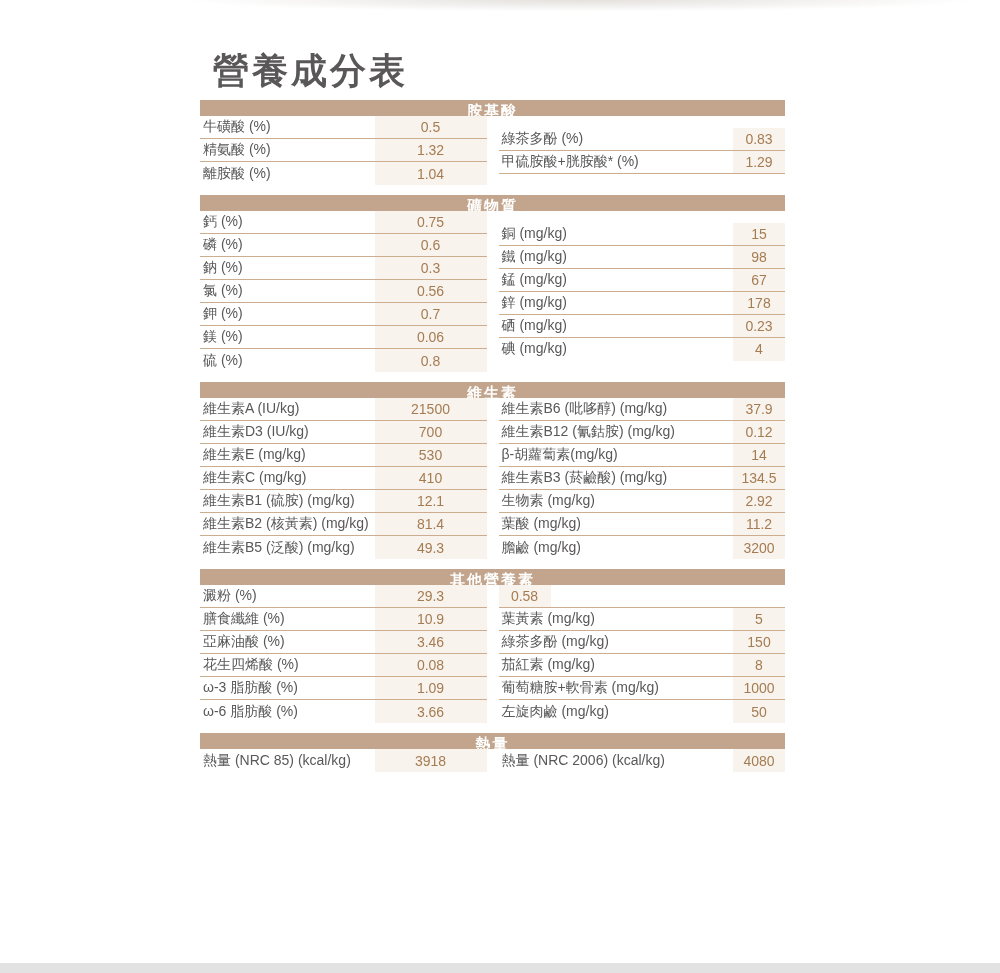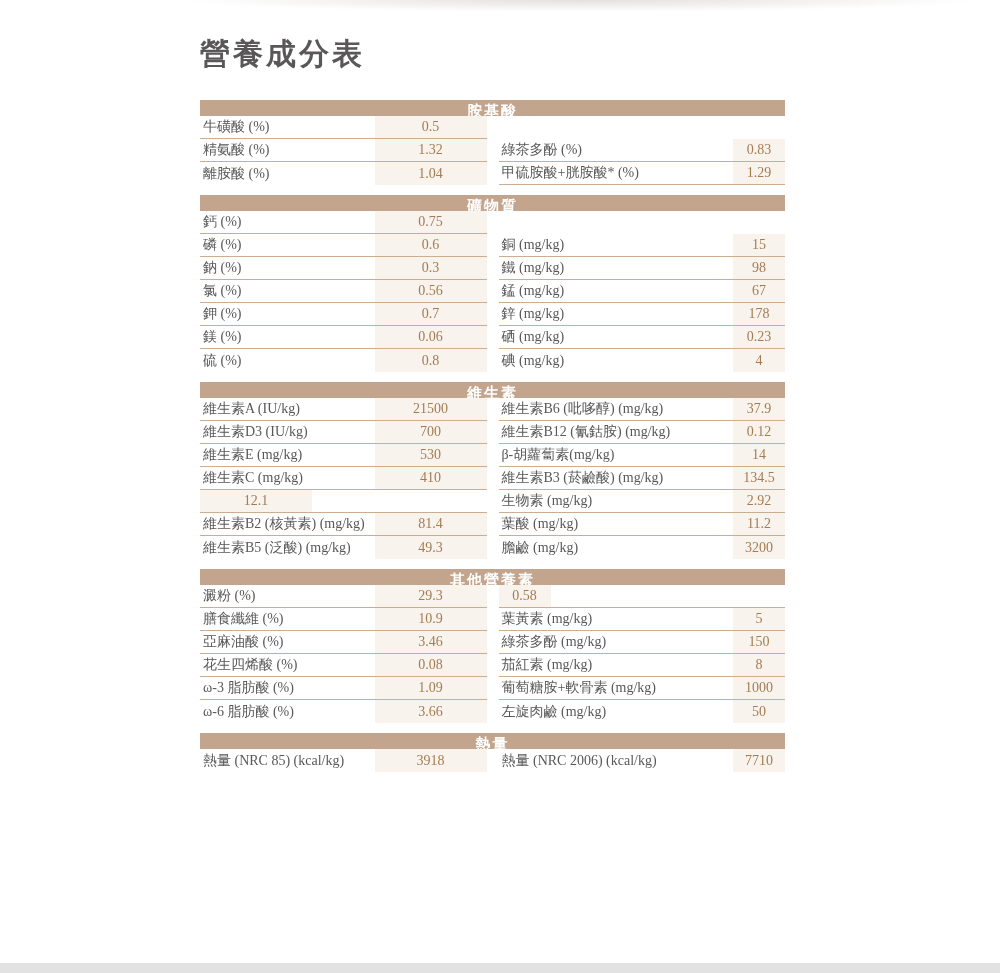--- a/index.html
+++ b/index.html
@@ -9,34 +9,34 @@
     font-family:"Liberation Sans", sans-serif;
     position:relative;
     overflow:hidden;
   }
   .top-shadow {
     position:absolute; top:0; left:0; width:100%; height:16px;
     background: radial-gradient(ellipse 55% 100% at 58% 0%, rgba(165,152,140,0.30), rgba(165,152,140,0) 72%);
     pointer-events:none;
   }
   .page-title {
-    position:absolute; left:200px; top:34px; margin:0;
-    font-size:30px; font-weight:bold; color:#595757; letter-spacing:3px;
+    position:absolute; left:200px; top:34px; margin:13px;
+    font-size:36px; font-weight:bold; color:#595757; letter-spacing:3px;
   }
   .table-wrap {
     position:absolute; left:200px; top:100px; width:585px;
   }
   .section { margin-bottom:10px; }
   .sec-header {
     height:16px; line-height:22px;
     background:#c2a58c;
     color:#ffffff; font-weight:bold; font-size:15px;
     text-align:center; letter-spacing:2px;
   }
-  .halves { display:flex; gap:12px; align-items:flex-end;font-family:Liberation Serif, serif; }
+  .halves { display:flex; gap:12px; align-items:center; }
   .half { flex:1; min-width:0; }
   .row {
     display:flex; align-items:stretch;
     height:23px; box-sizing:border-box;
   }
   .row.lined { border-bottom:1px solid #cdad90; }
   .row .label {
     flex:1; min-width:0;
     font-size:14px; color:#595757;
     padding-left:3px;
@@ -187,20 +187,21 @@
     <span class="label">維生素E (mg/kg)</span>
     <span class="value">530</span>
   </div>
 
   <div class="row lined">
     <span class="label">維生素C (mg/kg)</span>
     <span class="value">410</span>
   </div>
 
   <div class="row lined">
+    <span class="label">維生素B1 (硫胺) (mg/kg)</span>
     <span class="value">12.1</span>
   </div>
 
   <div class="row lined">
     <span class="label">維生素B2 (核黃素) (mg/kg)</span>
     <span class="value">81.4</span>
   </div>
 
   <div class="row">
     <span class="label">維生素B5 (泛酸) (mg/kg)</span>
@@ -318,20 +319,20 @@
     <div class="halves">
       <div class="half left">
   <div class="row">
     <span class="label">熱量 (NRC 85) (kcal/kg)</span>
     <span class="value">3918</span>
   </div>
 </div>
       <div class="half right">
   <div class="row">
     <span class="label">熱量 (NRC 2006) (kcal/kg)</span>
-    <span class="value">7710</span>
+    <span class="value">4080</span>
   </div>
 </div>
     </div>
   </div>
 </div>
 
 <div class="bottom-bar"></div>
 
 </body></html>

